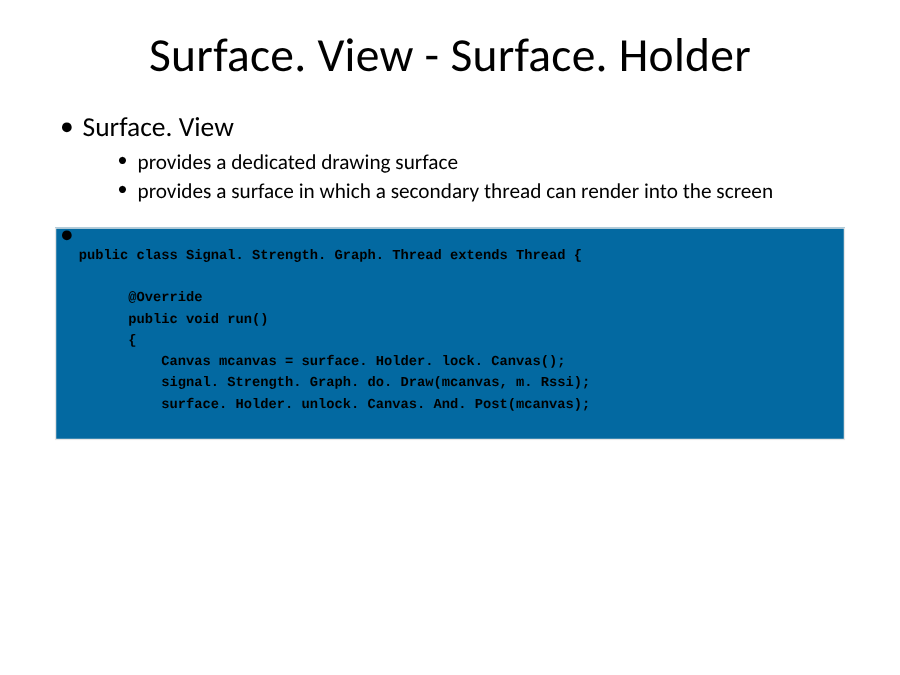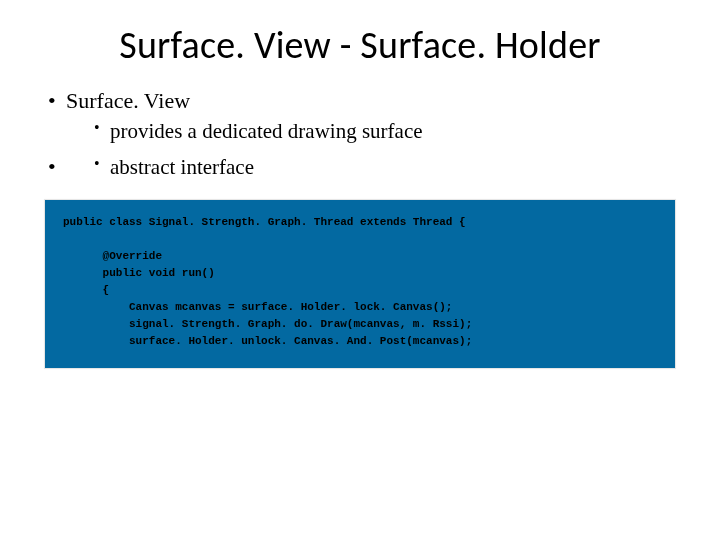--- a/index.html
+++ b/index.html
@@ -29,37 +29,36 @@
   ul.level1 {
     list-style: none;
     margin: 0;
     padding: 0 0 0 8px;
   }
   ul.level1 > li {
     font-size: 22px;
     margin: 4px 0 2px 0;
     position: relative;
     padding-left: 18px;
-    font-family: Liberation Serif, serif;
   }
   ul.level1 > li::before {
     content: "•";
     position: absolute;
     left: 0;
     top: 0;
     font-size: 22px;
     line-height: 1.2;
   }
   ul.level2 {
     list-style: none;
     margin: 4px 0 10px 0;
     padding: 0 0 0 28px;
   }
   ul.level2 > li {
-    font-size: 21px;
+    font-size: 17px;
     line-height: 1.25;
     margin: 2px 0;
     position: relative;
     padding-left: 16px;
   }
   ul.level2 > li::before {
     content: "•";
     position: absolute;
     left: 0;
     top: 0;
@@ -84,25 +83,25 @@
 
 <div class="slide">
 
   <h1 class="title">Surface. View - Surface. Holder</h1>
 
   <ul class="level1">
     <li>
       <span>Surface. View</span>
       <ul class="level2">
         <li>provides a dedicated drawing surface</li>
+        <li>provides a surface in which a secondary thread can render into the screen</li>
       </ul>
     </li>
     <li>
       <ul class="level2">
-        <li>abstract interface</li>
       </ul>
     </li>
   </ul>
 
   <div class="codebox">public class Signal. Strength. Graph. Thread extends Thread {
 
       @Override
       public void run()
       {
           Canvas mcanvas = surface. Holder. lock. Canvas();

